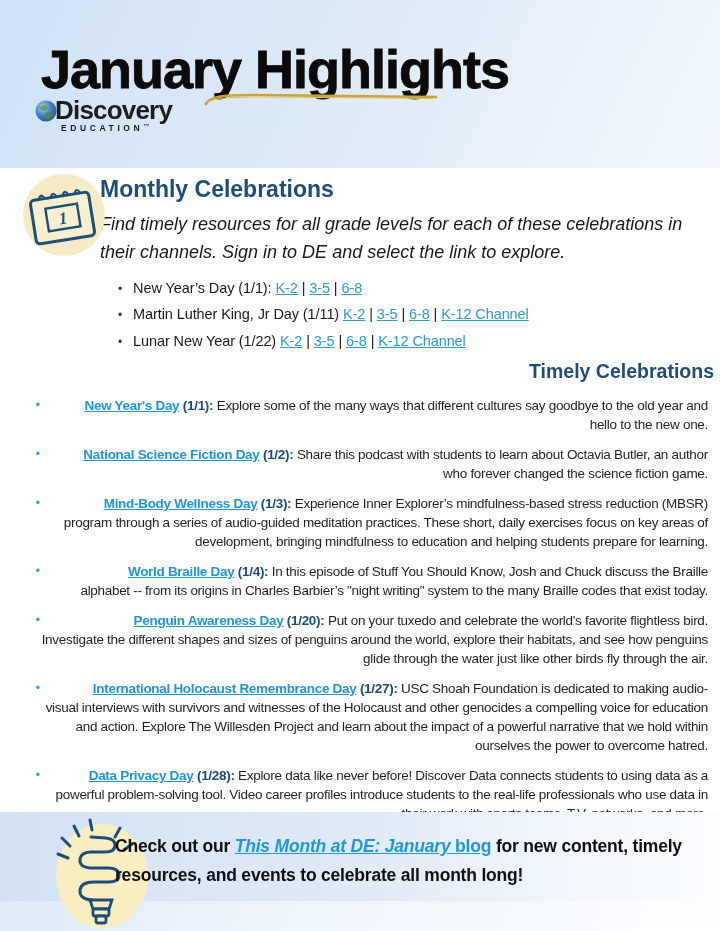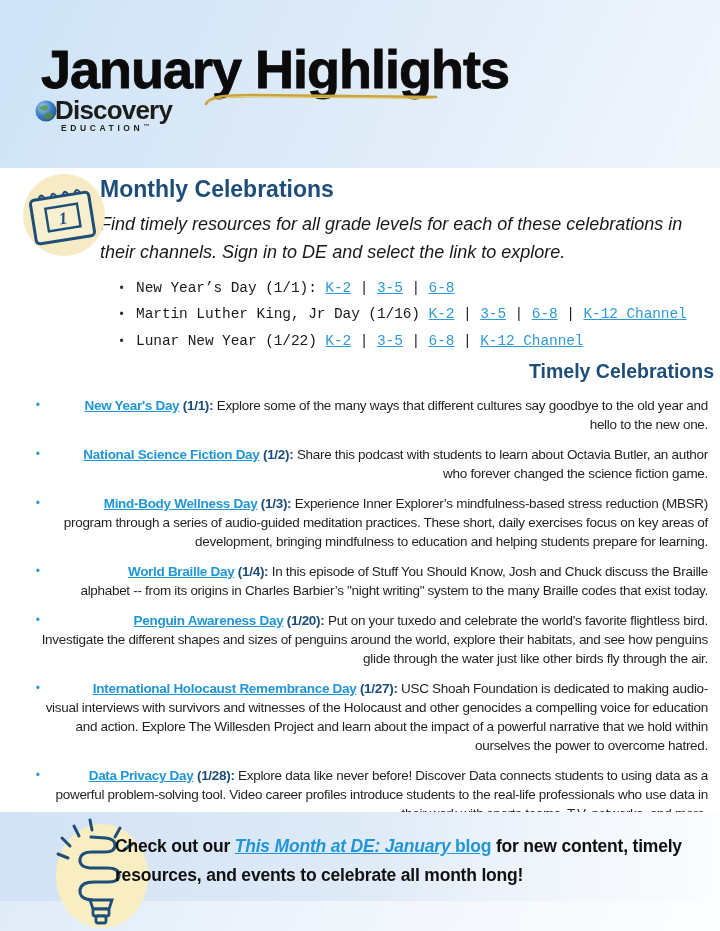--- a/index.html
+++ b/index.html
@@ -31,21 +31,21 @@
   .tm{font-size:6px;letter-spacing:0;vertical-align:top;}
 
   
   .monthly{position:absolute;left:0;top:170px;width:720px;}
   .calendar-wrap{position:absolute;left:18px;top:2px;}
   .monthly-heading{font-size:23px;font-weight:700;color:var(--navy);margin:6px 0 0 100px;}
   .monthly-intro{
     font-style:italic;font-size:18px;line-height:1.55;color:#191919;
     width:600px;margin:8px 0 0 100px;
   }
-  .monthly-list{list-style:none;margin:13px 0 0 118px;font-family:Liberation Mono, monospace;}
+  .monthly-list{list-style:none;margin:13px 0 0 118px;}
   .monthly-list li{font-size:14.5px;color:#1A1A1A;margin-bottom:10.5px;letter-spacing:-0.1px;}
   .monthly-list .dot{color:#333;margin-right:11px;font-size:12px;}
   .monthly-list a{color:var(--mlink);text-decoration:underline;cursor:pointer;}
   .monthly-list .sep{color:#1A1A1A;}
 
   
   .timely{position:absolute;left:14px;top:360px;width:700px;text-align:right;}
   .timely-heading{font-size:19.5px;font-weight:700;color:var(--navy);margin:0 0 13px 0;}
   .timely-list{list-style:none;}
   .timely-list li{display:flex;margin-bottom:11px;}
@@ -110,21 +110,21 @@
           <rect x="29" y="34" width="32" height="23" fill="none" stroke="#1F4E79" stroke-width="2.4"></rect>
           <path d="M24,24 q3,-7 6,0 M36,24 q3,-7 6,0 M48,24 q3,-7 6,0 M60,24 q3,-7 6,0" fill="none" stroke="#1F4E79" stroke-width="2.2"></path>
           <text x="45" y="52" font-size="17" font-style="italic" font-weight="700" fill="#1F4E79" text-anchor="middle" font-family="Liberation Serif, serif">1</text>
         </g>
       </svg>
     </div>
     <h2 class="monthly-heading">Monthly Celebrations</h2>
     <p class="monthly-intro">Find timely resources for all grade levels for each of these celebrations in their channels. Sign in to DE and select the link to explore.</p>
     <ul class="monthly-list" id="monthly-items">
         <li><span class="dot">•</span><span>New Year’s Day (1/1): </span><a>K-2</a><span class="sep"> | </span><a>3-5</a><span class="sep"> | </span><a>6-8</a></li>
-        <li><span class="dot">•</span><span>Martin Luther King, Jr Day (1/16) </span><a>K-2</a><span class="sep"> | </span><a>3-5</a><span class="sep"> | </span><a>6-8</a><span class="sep"> | </span><a>K-12 Channel</a></li>
+        <li><span class="dot">•</span><span>Martin Luther King, Jr Day (1/11) </span><a>K-2</a><span class="sep"> | </span><a>3-5</a><span class="sep"> | </span><a>6-8</a><span class="sep"> | </span><a>K-12 Channel</a></li>
         <li><span class="dot">•</span><span>Lunar New Year (1/22) </span><a>K-2</a><span class="sep"> | </span><a>3-5</a><span class="sep"> | </span><a>6-8</a><span class="sep"> | </span><a>K-12 Channel</a></li>
       </ul>
   </div>
 
   <div class="timely">
     <h2 class="timely-heading">Timely Celebrations</h2>
     <ul class="timely-list" id="timely-items">
         <li>
           <span class="b">•</span>
           <div class="t"><a class="day">New Year's Day</a><span class="date"> (1/1): </span><span>Explore some of the many ways that different cultures say goodbye to the old year and hello to the new one.</span></div>

